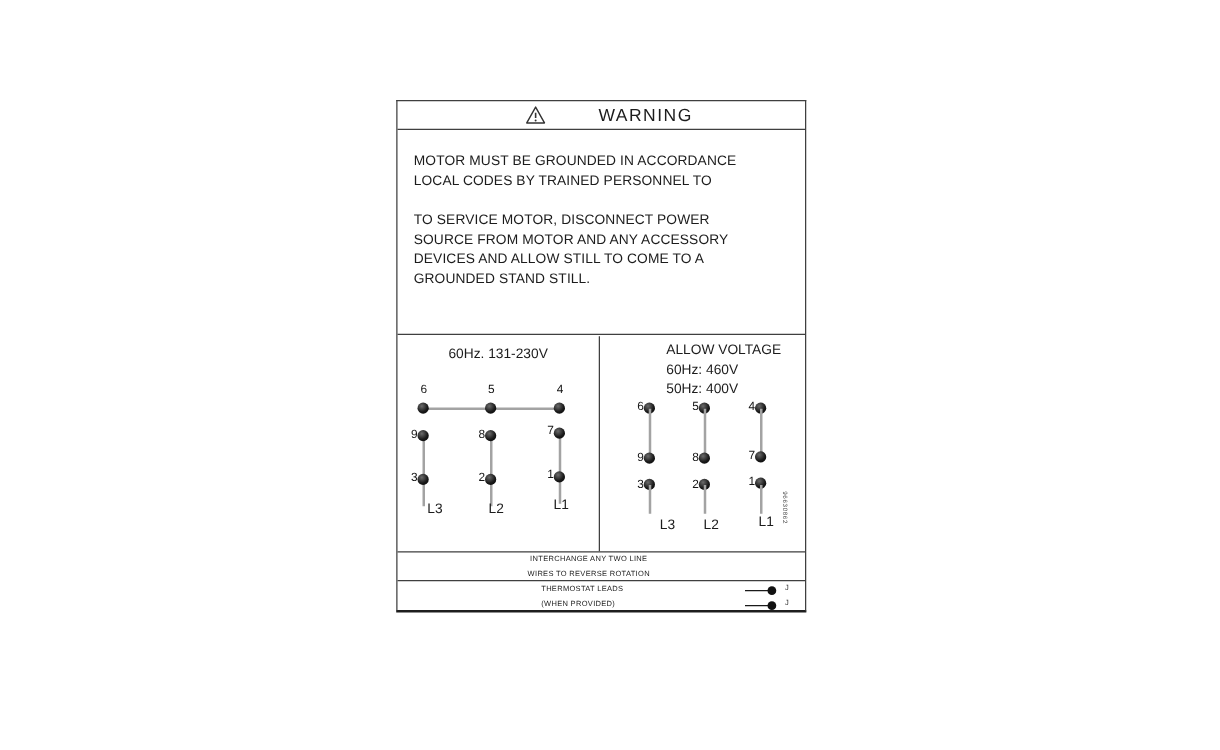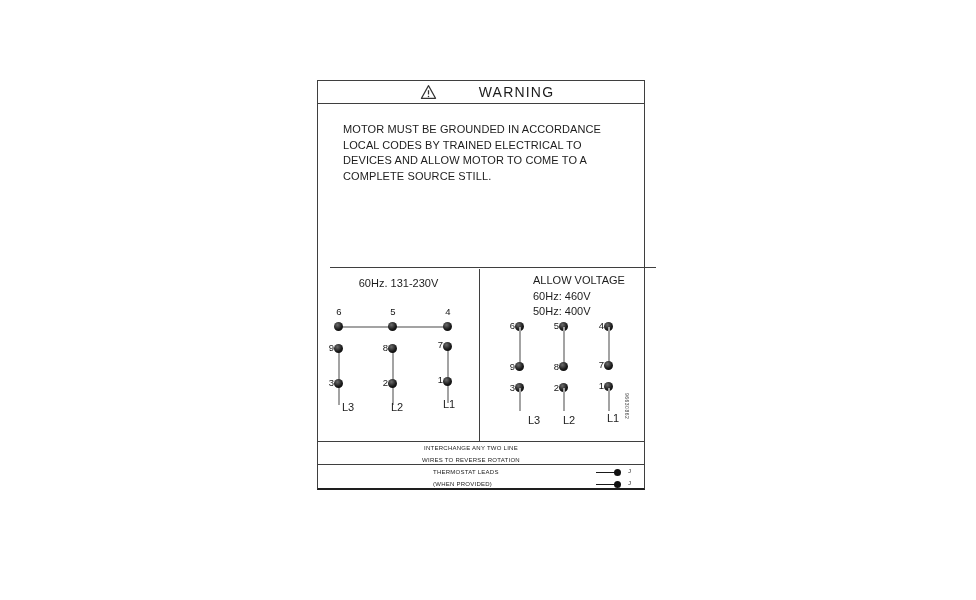--- a/index.html
+++ b/index.html
@@ -9,21 +9,21 @@
   .label { position:absolute; left:317px; top:80px; width:328px; height:410px;
            border:1px solid #3f3f3f; border-bottom:2.5px solid #1e1e1e; background:#fff; }
 
   
   .title-band { position:absolute; left:0; top:0; width:100%; height:23px;
                 border-bottom:1px solid #3f3f3f; display:flex; align-items:center;
                 justify-content:center; gap:42px; padding-left:12px; }
   .warn-title { font-size:14px; letter-spacing:1.2px; color:#1c1c1c; }
 
   
-  .warn-text { position:absolute; left:12px; top:23px; width:100%; height:164px;
+  .warn-text { position:absolute; left:0; top:23px; width:100%; height:164px;
                border-bottom:1px solid #3f3f3f; padding:18px 0 0 13px; }
   .warn-line { font-size:11px; line-height:15.5px; color:#1c1c1c; letter-spacing:0.1px; }
   .para-gap { margin-top:16px; }
 
   
   .diagrams { position:absolute; left:0; top:188px; width:100%; height:173px;
               border-bottom:1px solid #3f3f3f; }
   .divider { position:absolute; left:161px; top:0; width:1px; height:100%; background:#3f3f3f; }
 
   .lv-header { position:absolute; left:0; top:7px; width:161px; text-align:center;
@@ -66,23 +66,25 @@
           <path d="M12 2 L22 20 L2 20 Z" fill="none" stroke="#333" stroke-width="1.6" stroke-linejoin="round"></path>
           <line x1="12" y1="8.5" x2="12" y2="14.5" stroke="#333" stroke-width="1.8"></line>
           <circle cx="12" cy="17.3" r="1.1" fill="#333"></circle>
         </svg>
       </span>
       <span class="warn-title">WARNING</span>
     </div>
 
     <div class="warn-text">
       <div class="warn-line">MOTOR MUST BE GROUNDED IN ACCORDANCE</div>
-      <div class="warn-line">LOCAL CODES BY TRAINED ELECTRICAL TO</div>
-      <div class="warn-line">DEVICES AND ALLOW MOTOR TO COME TO A</div>
-      <div class="warn-line">COMPLETE SOURCE STILL.</div>
+      <div class="warn-line">LOCAL CODES BY TRAINED PERSONNEL TO</div>
+      <div class="warn-line para-gap">TO SERVICE MOTOR, DISCONNECT POWER</div>
+      <div class="warn-line">SOURCE FROM MOTOR AND ANY ACCESSORY</div>
+      <div class="warn-line">DEVICES AND ALLOW STILL TO COME TO A</div>
+      <div class="warn-line">GROUNDED STAND STILL.</div>
     </div>
 
     <div class="diagrams">
       <div class="divider"></div>
 
       <div class="lv-header">
         <div>60Hz. 131-230V</div>
       </div>
 
       <div class="hv-header">

